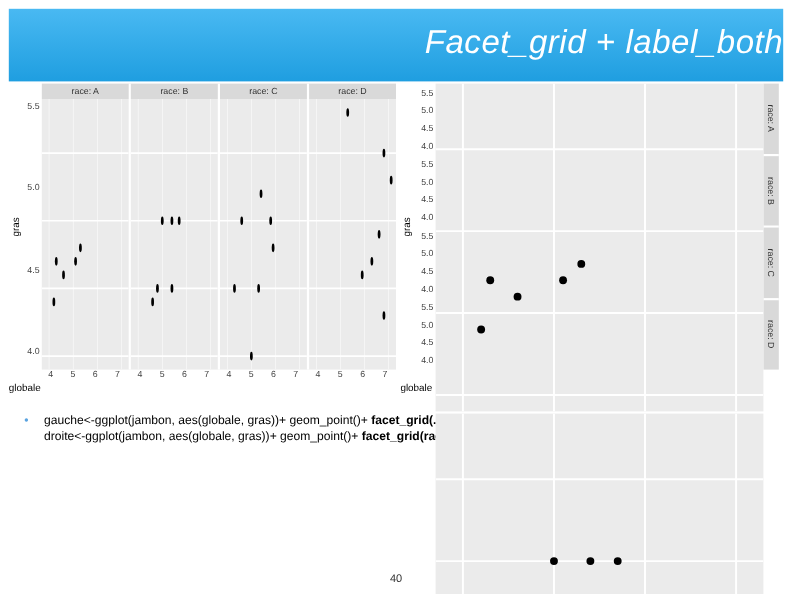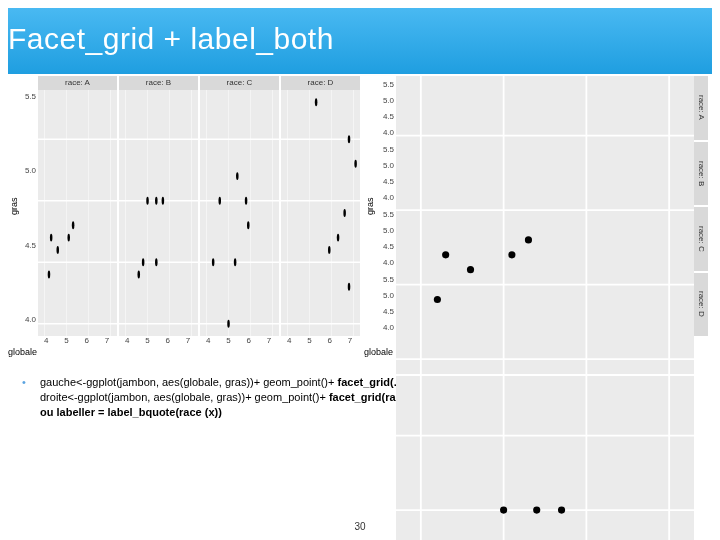--- a/index.html
+++ b/index.html
@@ -1,17 +1,17 @@
 <!DOCTYPE html>
 <html><head>
 <meta charset="utf-8">
 <style>
   * { box-sizing: border-box; margin: 0; padding: 0; }
   body { width: 720px; height: 540px; background: #fff; font-family: Arial, sans-serif; position: relative; overflow: hidden; }
-  .title-bar { background: linear-gradient(#49b9f2, #1f9ee0); color: #fff; font-size: 30px; font-weight: 300; padding: 14px 0 18px 0; text-align: left; letter-spacing: 0.5px; margin: 8px 8px 0 8px; }
+  .title-bar { background: linear-gradient(#49b9f2, #1f9ee0); color: #fff; font-size: 30px; font-weight: 300; padding: 14px 0 18px 0; text-align: right; letter-spacing: 0.5px; margin: 8px 8px 0 8px; font-style: italic; }
   .plots { display: flex; gap: 4px; padding: 0 8px; margin-top: 2px; }
   .plot { display: flex; flex-direction: column; }
   .plot-left { width: 352px; }
   .plot-right { width: 344px; }
   .plot-body { display: flex; height: 260px; }
   .yaxis-label { writing-mode: vertical-rl; transform: rotate(180deg); font-size: 9px; color: #000; text-align: center; padding: 0 1px; }
   .yaxis-ticks { display: flex; flex-direction: column; justify-content: space-between; font-size: 8px; color: #444; padding: 16px 2px 12px 0; text-align: right; width: 18px; }
   .yaxis-ticks-right { display: flex; flex-direction: column; font-size: 8px; color: #444; width: 20px; }
   .yaxis-ticks-right .tickgroup { flex: 1; display: flex; flex-direction: column; justify-content: space-around; text-align: right; padding-right: 2px; }
   .facets-row { display: flex; flex: 1; flex-direction: column; }
@@ -264,17 +264,16 @@
     <div class="xaxis-label">globale</div>
   </div>
 
 </div>
 
 <div class="notes">
   <span class="bullet">•</span>
   <span class="code">
     <span>gauche&lt;-ggplot(jambon, aes(globale, gras))+ geom_point()+ </span><span class="b">facet_grid(. ~race, labeller = label_both)</span><br>
     <span>droite&lt;-ggplot(jambon, aes(globale, gras))+ geom_point()+ </span><span class="b">facet_grid(race~. , labeller = label_both)</span><br>
-    <span class="b">ou labeller = label_bquote(race (x))</span>
   </span>
 </div>
 
-<div class="page-num">30</div>
+<div class="page-num">40</div>
 
 </body></html>

